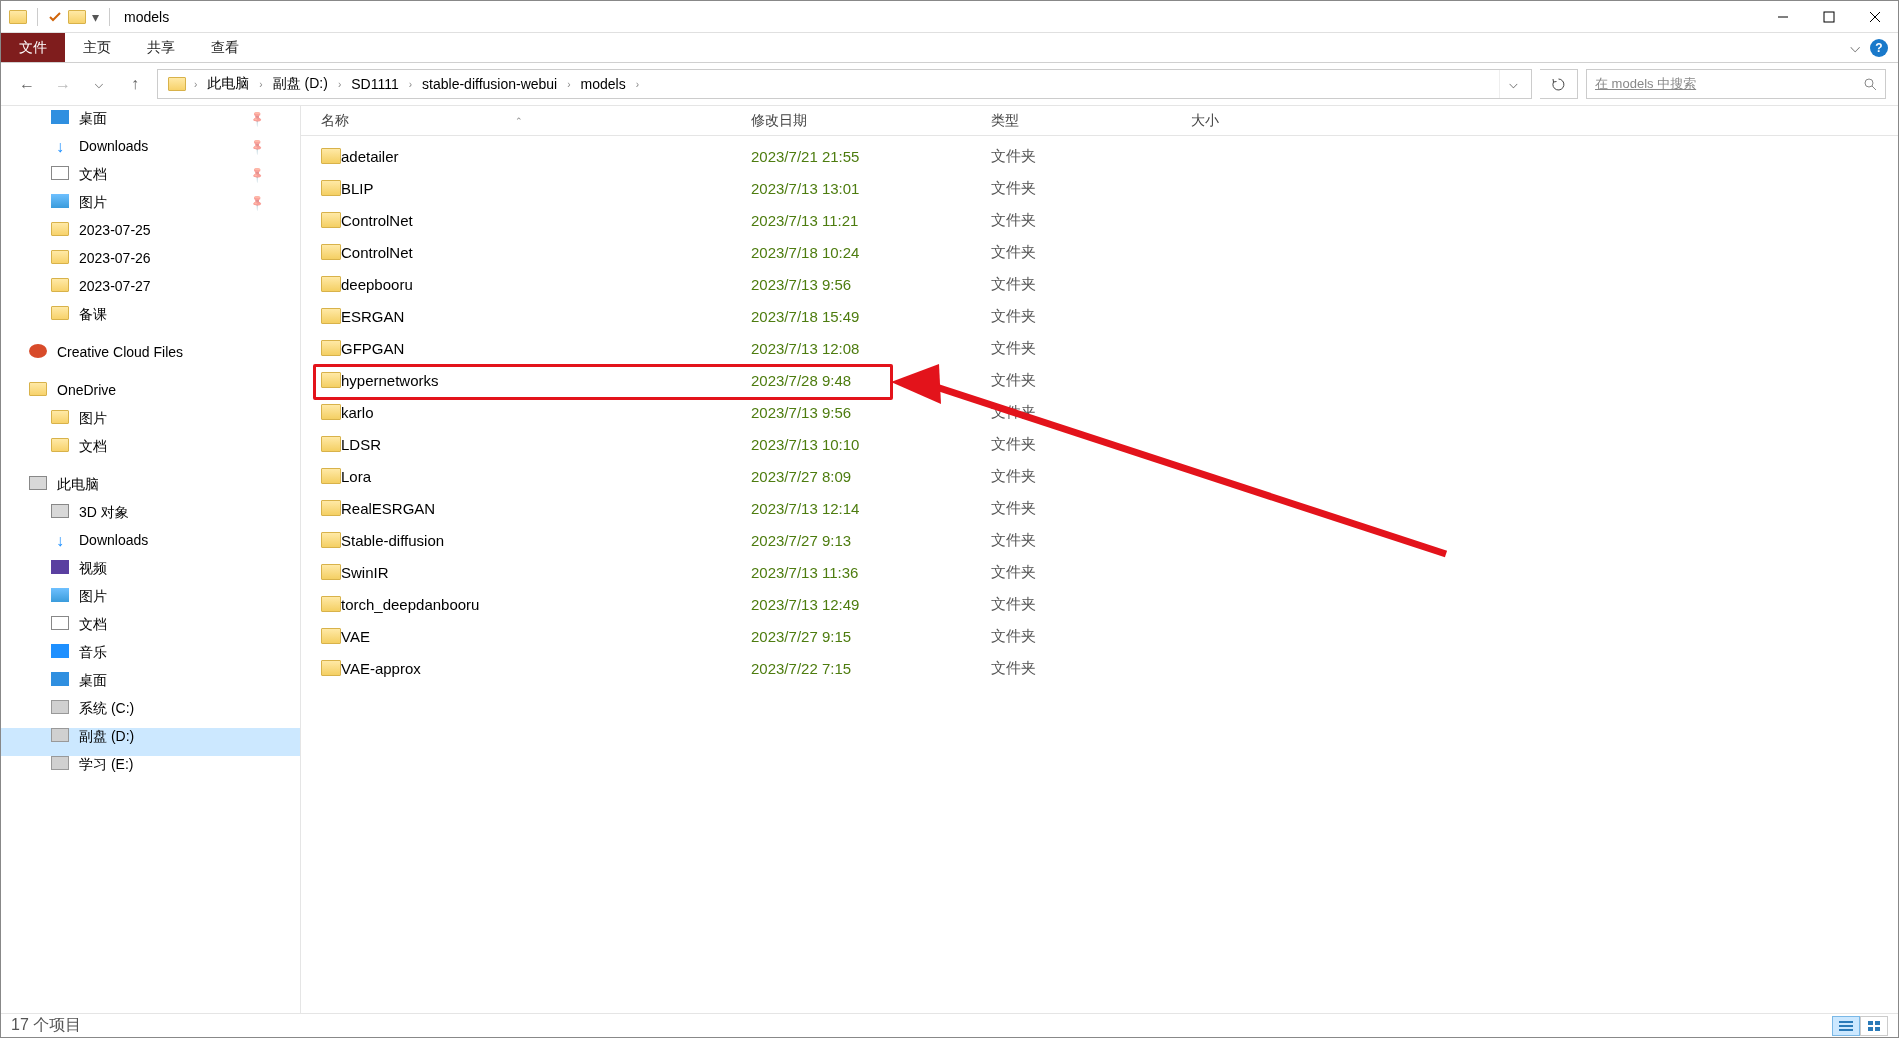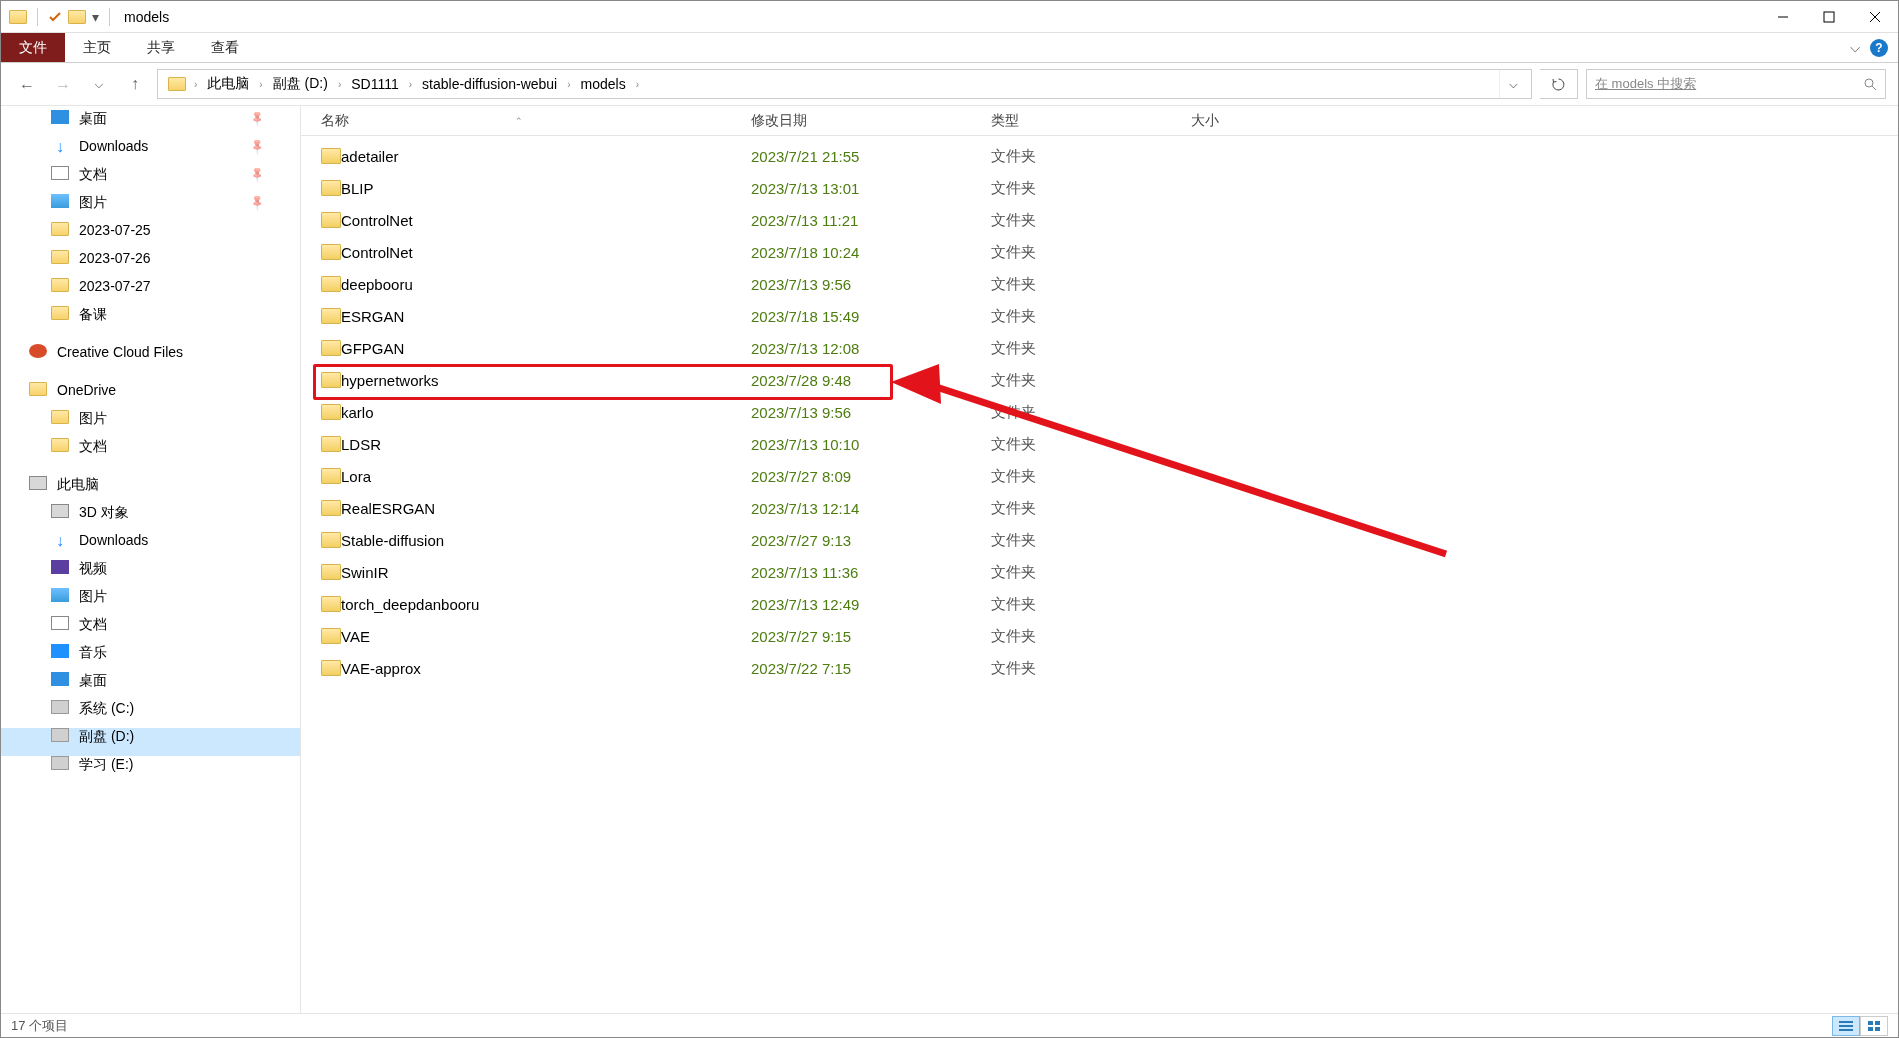--- a/index.html
+++ b/index.html
@@ -153,21 +153,21 @@
     border:3.5px solid #e3131b;
     pointer-events:none;
     border-radius:2px;
   }
   .arrow-svg { position:absolute; pointer-events:none; }
 
   
   .statusbar {
     height:24px; border-top:1px solid #e5e5e5;
     display:flex; align-items:center; padding:0 10px;
-    font-size:13px; color:#555;
+    font-size:16px; color:#555;
   }
   .statusbar .views { margin-left:auto; display:flex; gap:0;}
   .statusbar .viewbtn { width:28px;height:20px;border:1px solid #ccc;display:flex;align-items:center;justify-content:center;font-size:11px;}
   .statusbar .viewbtn.active { background:#cce8ff; border-color:#7ab8e6;}
 
   svg { display:block; }
 </style>
 </head>
 <body>
 

